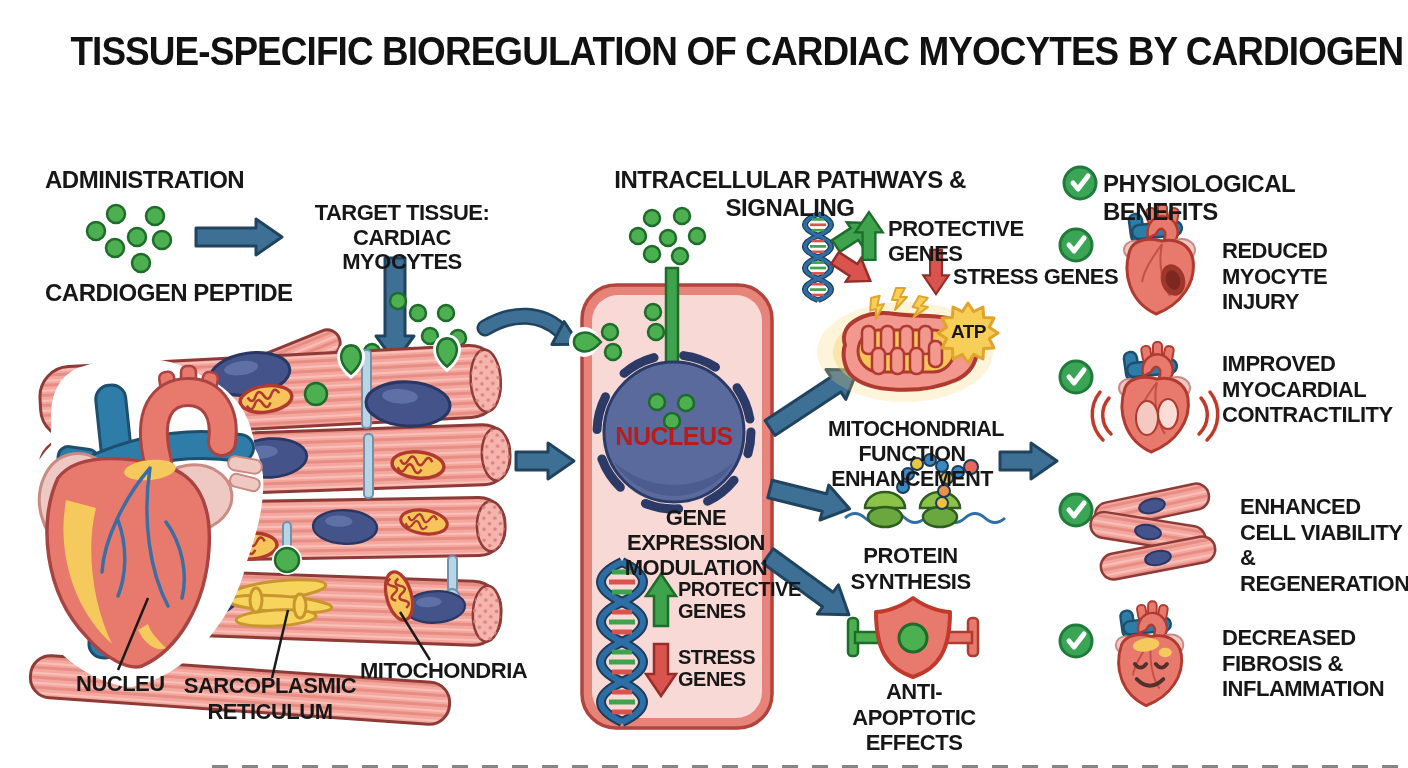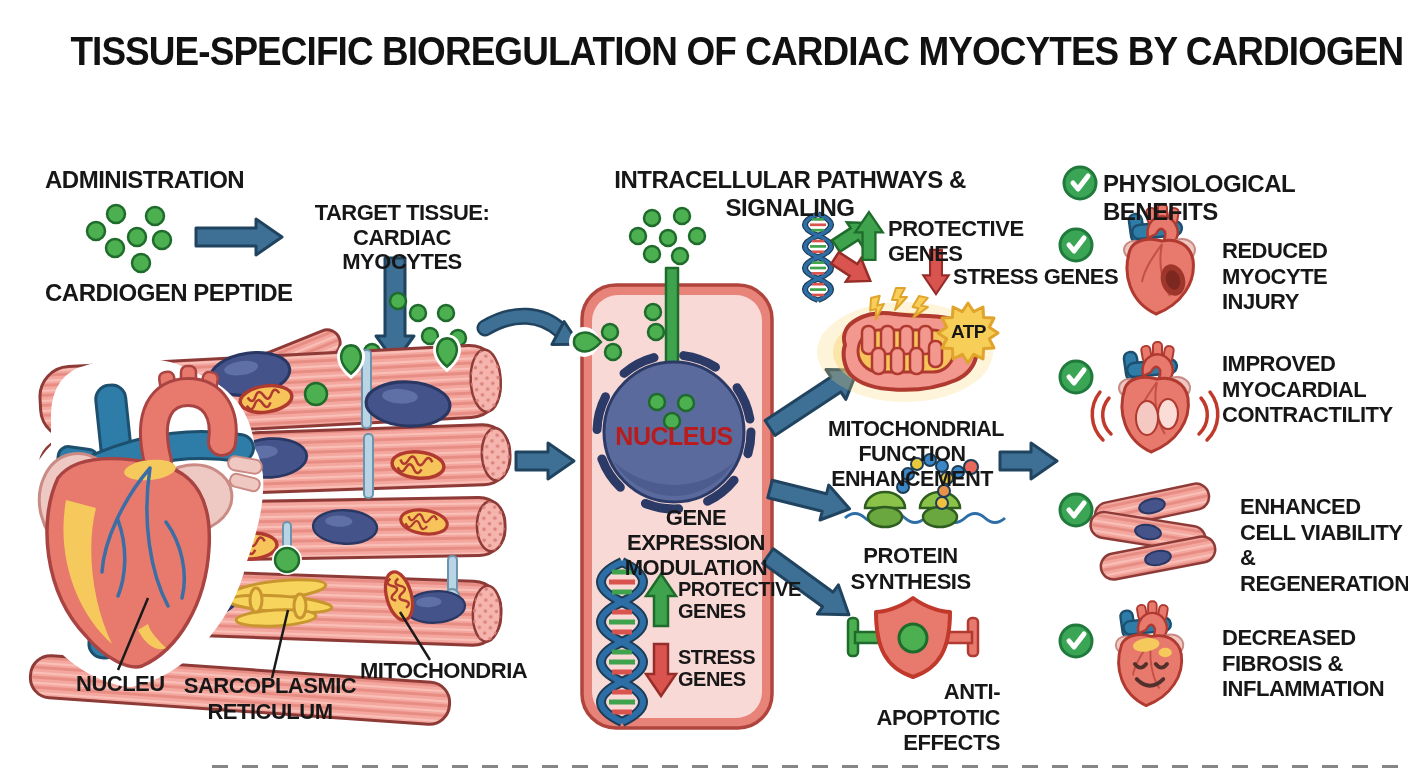--- a/index.html
+++ b/index.html
@@ -407,21 +407,21 @@
 
   <div class="txt h22" style="left:888px;top:217px;line-height:1.12;">PROTECTIVE
 GENES</div>
   <div class="txt h22" style="left:953px;top:264px;">STRESS GENES</div>
 
   <div class="txt ctr" style="left:946px;top:321px;width:45px;font-size:19px;">ATP</div>
   <div class="txt ctr" style="left:828px;top:383px;width:168px;font-size:21.5px;margin-top:34px;">MITOCHONDRIAL
 FUNCTION
 ENHANCEMENT</div>
   <div class="txt h22 ctr" style="left:808px;top:543px;width:205px;">PROTEIN SYNTHESIS</div>
-  <div class="txt h22 ctr" style="left:828px;top:679px;width:172px;text-align:right;">ANTI-APOPTOTIC
+  <div class="txt h22 ctr" style="left:828px;top:679px;width:172px;">ANTI-APOPTOTIC
 EFFECTS</div>
 
   <div class="txt h22" style="left:1222px;top:238px;">REDUCED
 MYOCYTE
 INJURY</div>
   <div class="txt h22" style="left:1222px;top:351px;">IMPROVED
 MYOCARDIAL
 CONTRACTILITY</div>
   <div class="txt h22" style="left:1208px;top:494px;margin-left:32px;">ENHANCED
 CELL VIABILITY &amp;

